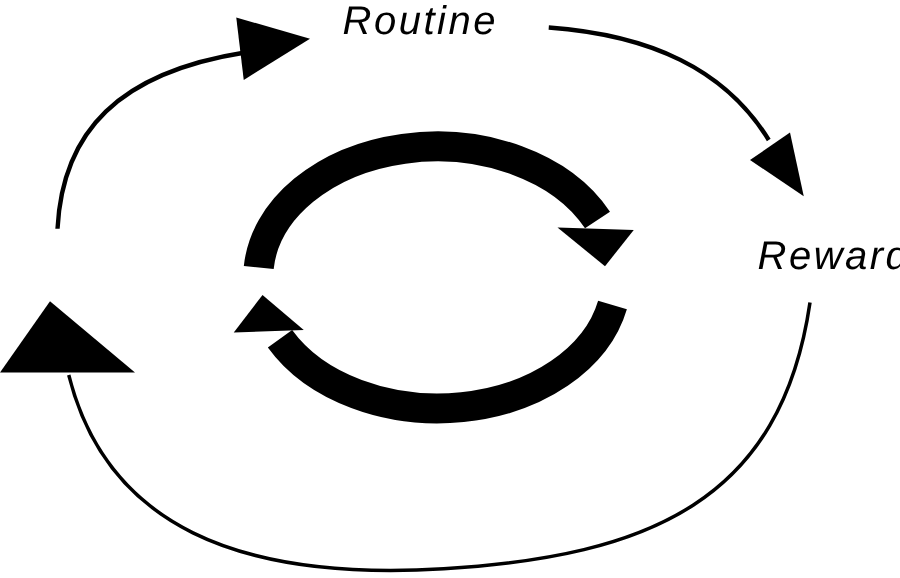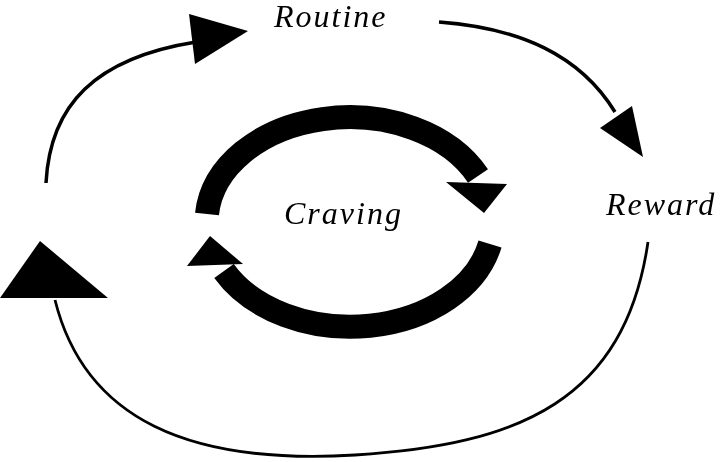--- a/index.html
+++ b/index.html
@@ -17,21 +17,21 @@
   }
   .arrow-layer {
     position: absolute;
     left: 0;
     top: 0;
     width: 720px;
     height: 462px;
   }
   .node-label {
     position: absolute;
-    font-family: Liberation Serif, serif;
+    font-family: Liberation Sans, sans-serif;
     font-style: oblique;
     font-size: 32px;
     line-height: 1;
     color: #000000;
     letter-spacing: 2px;
     white-space: nowrap;
   }
   .label-routine { left: 274px; top: 0px; }
   .label-cue     { left: 5px;   top: 198px; }
   .label-reward  { left: 606px; top: 188px; }
@@ -58,15 +58,14 @@
 
     <path d="M 490 244 A 143 105 0 0 1 224 271" fill="none" stroke="#000000" stroke-width="24" stroke-linecap="butt"></path>
     <polygon points="210,236 187,266 243,264" fill="#000000"></polygon>
   </svg>
 
   <div class="node-label label-routine">Routine</div>
 
 
   <div class="node-label label-reward">Reward</div>
 
-  <div class="node-label label-craving">Craving</div>
 
 </div>
 
 </body></html>

